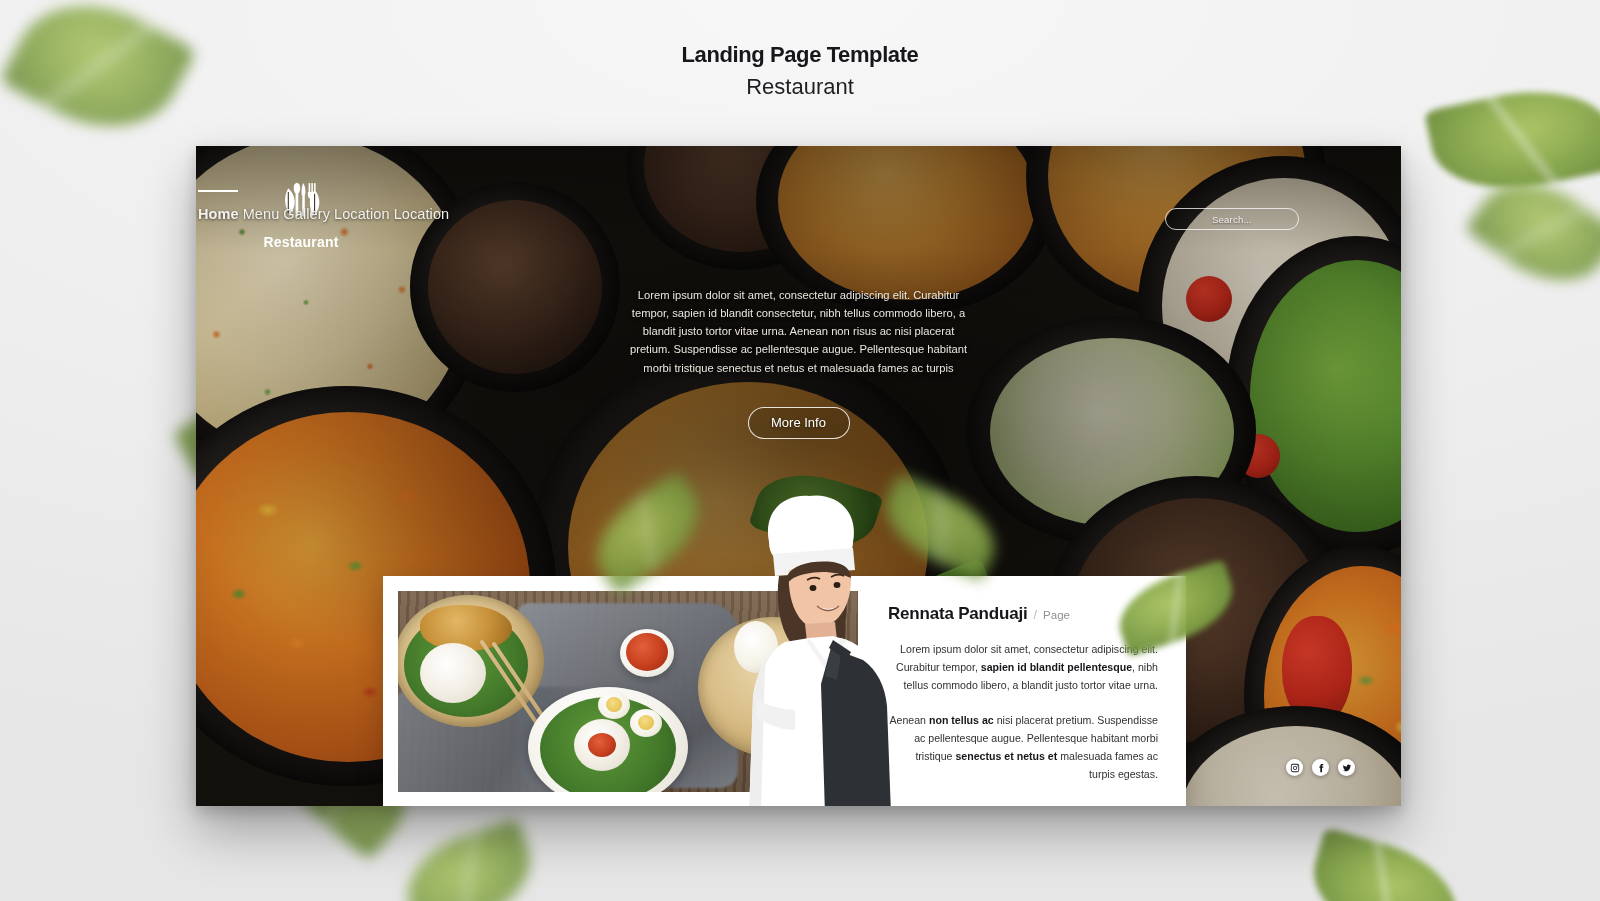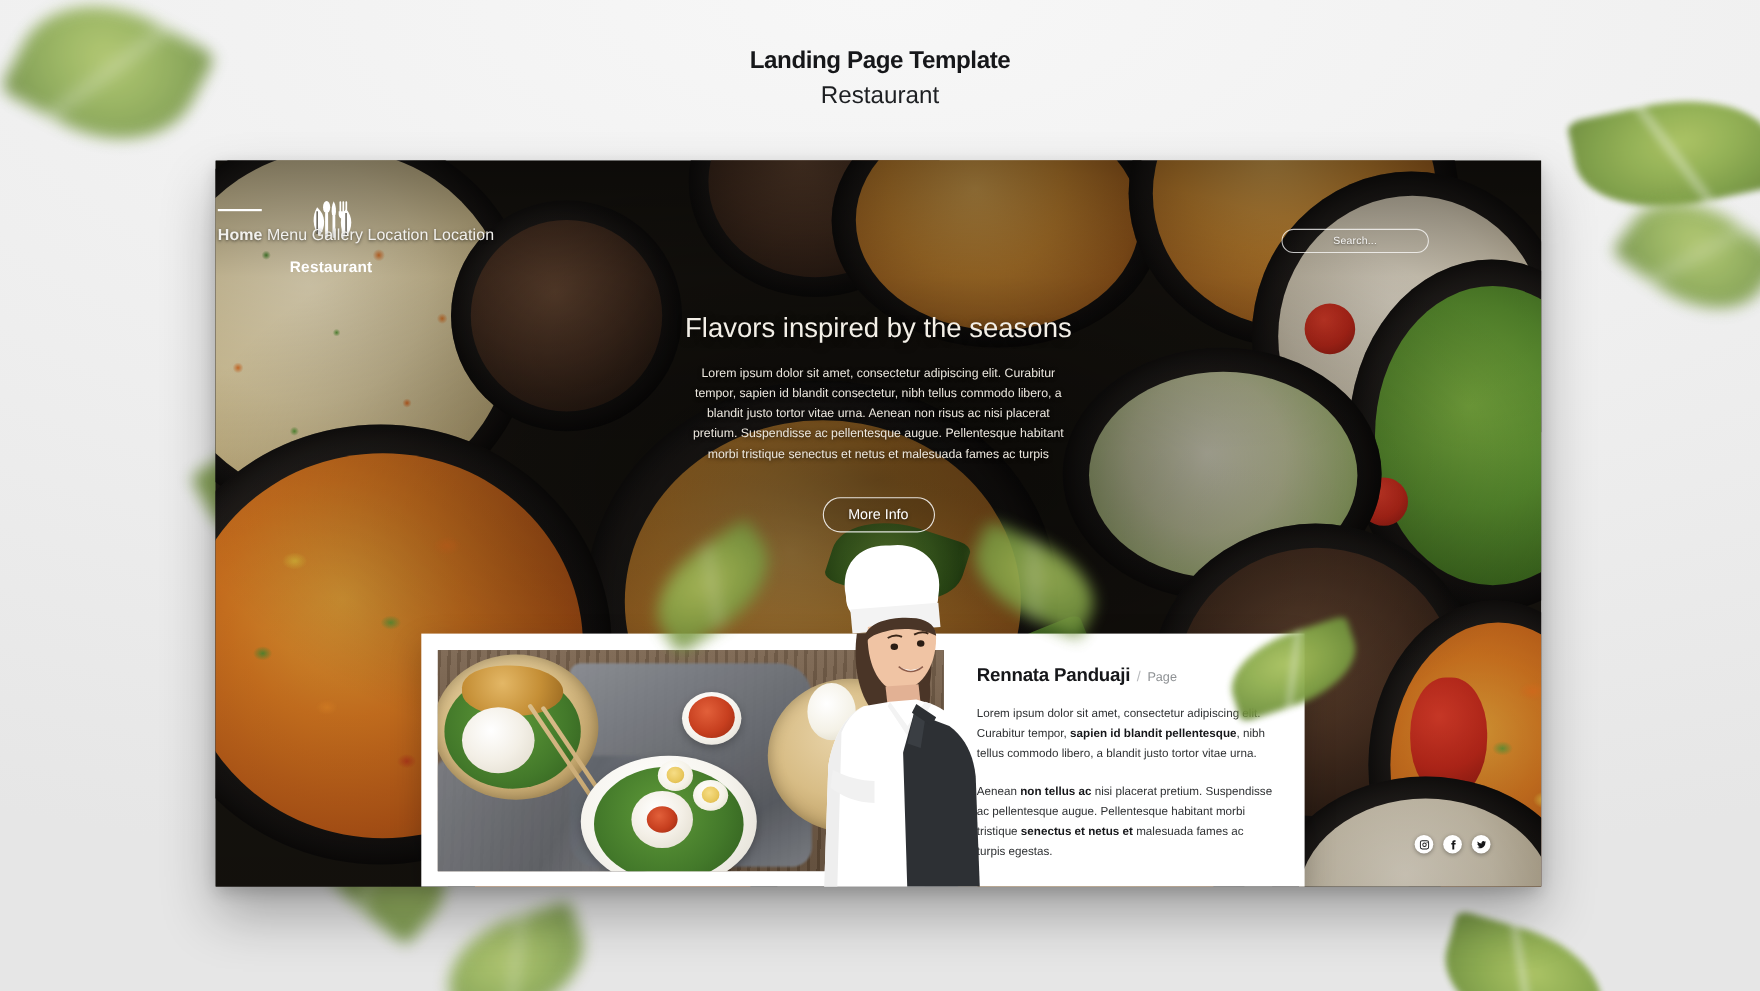--- a/index.html
+++ b/index.html
@@ -147,20 +147,21 @@
     border-radius:16px;display:flex;align-items:center;justify-content:center;
     color:#fff;font-size:13px;cursor:pointer;background:rgba(0,0,0,.12);
     text-shadow:0 1px 3px rgba(0,0,0,.6);
   }
 
   
   .chef-card{
     position:absolute;left:187px;top:430px;width:803px;height:231px;
     background:#fff;z-index:5;box-shadow:0 10px 26px rgba(0,0,0,.22);
     display:flex;
+    text-align:right;
   }
   .chef-photo{
     position:absolute;left:15px;top:15px;width:460px;height:201px;overflow:hidden;
     background:#6d5b49;
   }
   .wood{
     position:absolute;inset:0;
     background:
       repeating-linear-gradient(92deg, rgba(0,0,0,.10) 0 3px, rgba(255,255,255,.05) 3px 9px),
       linear-gradient(180deg,#7b6550 0%, #6a543f 45%, #5c4835 100%);
@@ -359,21 +360,20 @@
       <div class="nav-link">Location</div>
       <div class="nav-link">Location</div>
     </div>
 
     <div class="search-box">
       <span>Search...</span>
     </div>
   </div>
 
   <div class="hero-copy">
-    <p class="hero-sub">Flavors inspired by the seasons</p>
     <p class="hero-para">Lorem ipsum dolor sit amet, consectetur adipiscing elit. Curabitur tempor, sapien id blandit consectetur, nibh tellus commodo libero, a blandit justo tortor vitae urna. Aenean non risus ac nisi placerat pretium. Suspendisse ac pellentesque augue. Pellentesque habitant morbi tristique senectus et netus et malesuada fames ac turpis</p>
     <div class="more-btn">More Info</div>
   </div>
 
   <div class="chef-card">
 
     <div class="chef-photo">
       <div class="wood"></div>
       <div class="napkin"></div>
       <div class="napkin2"></div>

